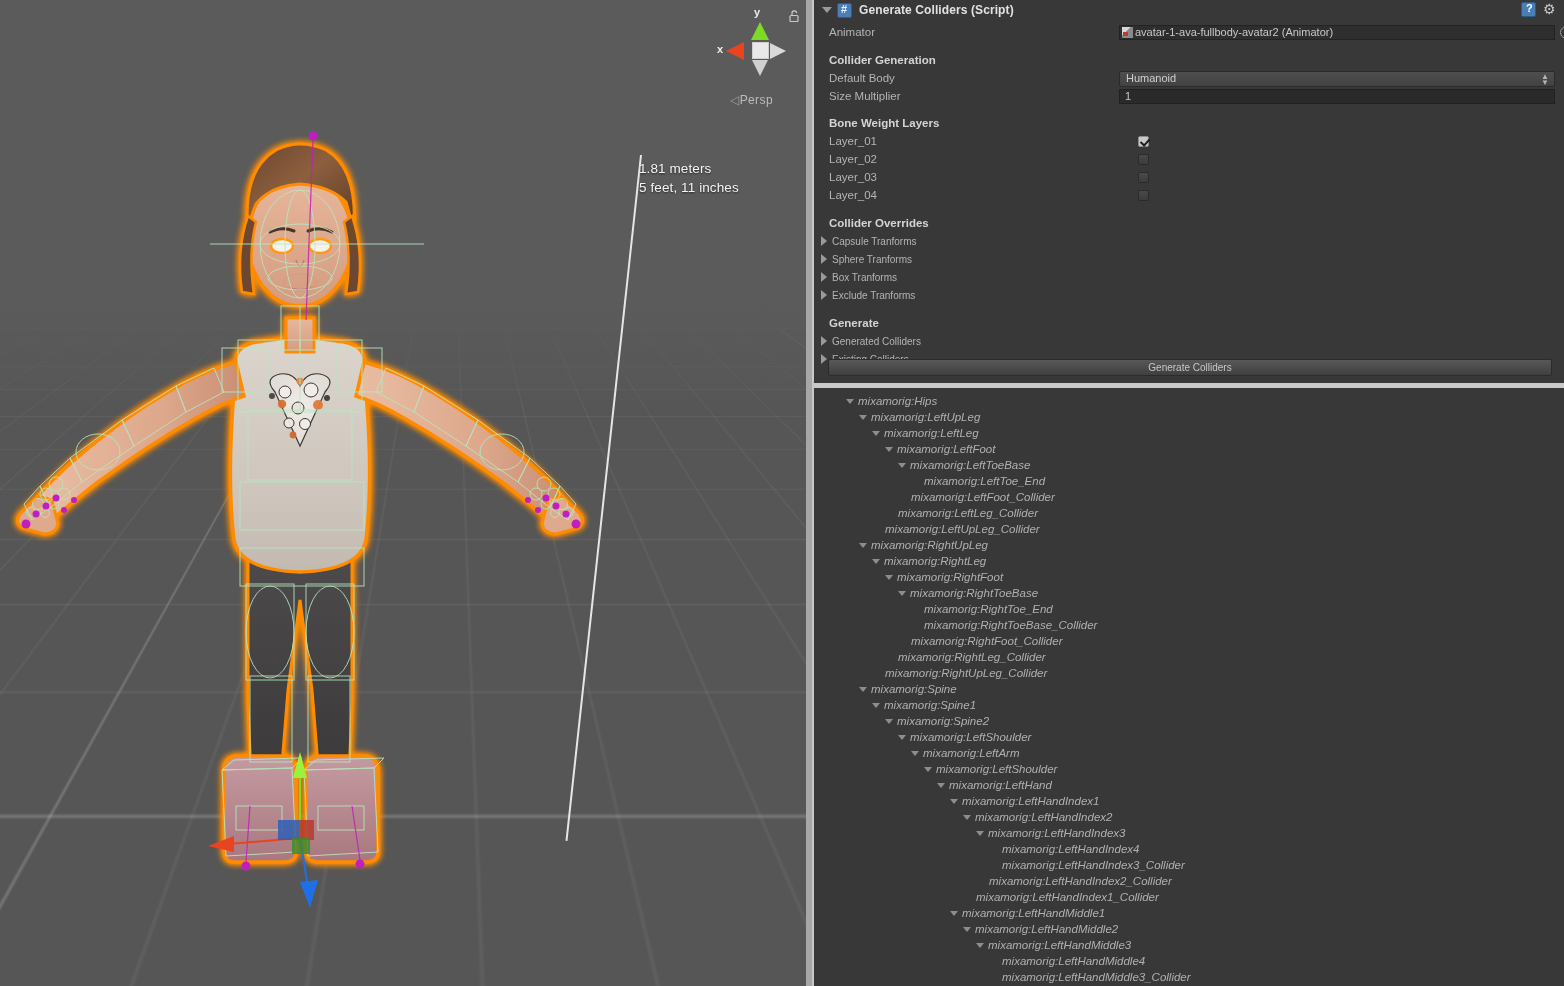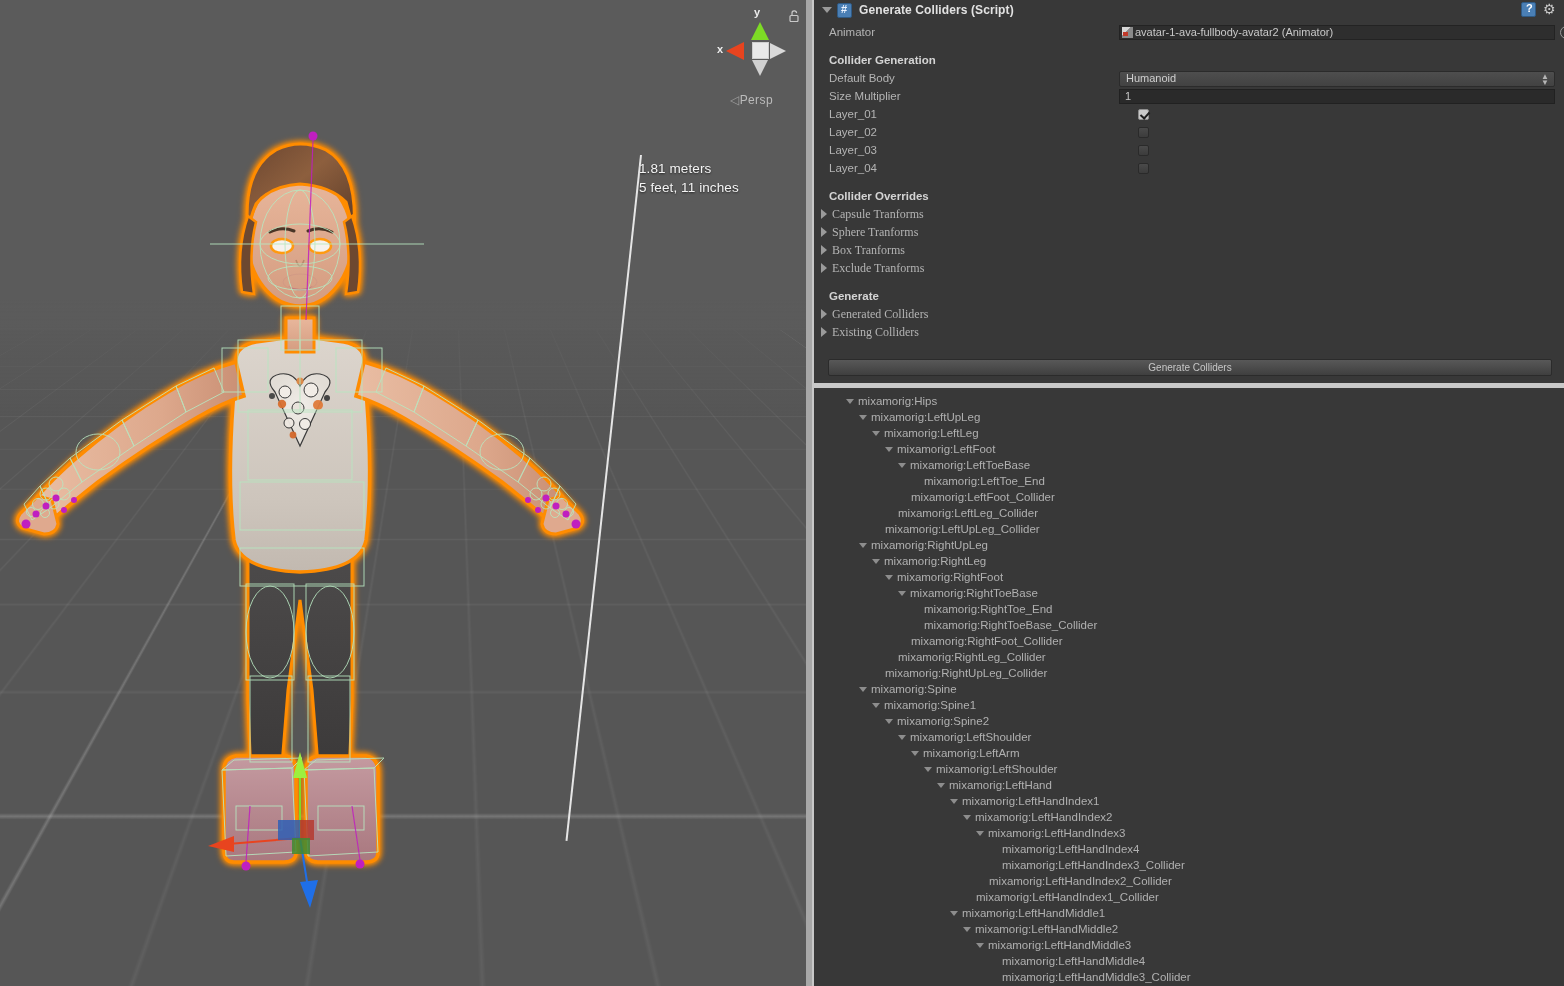--- a/index.html
+++ b/index.html
@@ -84,21 +84,21 @@
   #inspector{
     position:absolute; left:0; top:0; width:752px; height:383px;
     background:#383838; border-left:2px solid #c8c8c8;
   }
   #panel-divider-h{
     position:absolute; left:0; top:383px; width:752px; height:5px;
     background:#c9c9c9; border-left:2px solid #c8c8c8;
   }
   #hierarchy{
     position:absolute; left:0; top:388px; width:752px; height:598px;
-    background:#383838; border-left:2px solid #c8c8c8; overflow:hidden;
+    background:#383838; border-left:2px solid #c8c8c8; overflow:hidden;font-style:italic;
   }
 
   
   #comp-header{
     position:relative; height:20px; padding-left:8px;
     display:flex; align-items:center;
   }
   .foldout-tri{
     width:0;height:0; border-left:5px solid transparent;border-right:5px solid transparent;
     border-top:6px solid #9a9a9a; margin-right:5px; flex:0 0 auto;
@@ -157,21 +157,21 @@
     width:11px;height:11px; background:linear-gradient(to bottom,#4a4a4a,#3c3c3c);
     border:1px solid #2a2a2a; border-radius:2px; position:relative;
   }
   .checkbox.checked{ background:#c9c9c9; border-color:#8e8e8e;}
   .checkbox.checked::after{
     content:""; position:absolute; left:3px; top:0px; width:4px;height:7px;
     border:solid #1e1e1e; border-width:0 2px 2px 0; transform:rotate(42deg);
   }
 
   .foldrow{ display:flex; align-items:center; height:18px; padding-left:7px;}
-  .foldrow .lbl{ color:#b4b4b4; font-size:12px;font-family:Liberation Serif, serif;}
+  .foldrow .lbl{ color:#b4b4b4; font-size:10px;}
 
   #gen-btn{
     position:absolute; left:14px; top:359px; width:724px; height:17px;
     background:linear-gradient(to bottom,#585858,#3f3f3f);
     border:1px solid #2b2b2b; border-radius:2px;
     display:flex; align-items:center; justify-content:center;
     color:#c7c7c7; font-size:10px;
   }
 
   
@@ -450,20 +450,21 @@
 
       <div class="row">
         <div class="lbl">Size Multiplier</div>
         <div class="field">
           <div class="numfield">
             <span>1</span>
           </div>
         </div>
       </div>
 
+      <div class="section-head" style="margin-top:8px;">Bone Weight Layers</div>
       <div id="layer-rows">
           <div class="cbrow">
             <div class="lbl">Layer_01</div>
             <div class="checkbox checked"></div>
           </div>
           <div class="cbrow">
             <div class="lbl">Layer_02</div>
             <div class="checkbox"></div>
           </div>
           <div class="cbrow">

